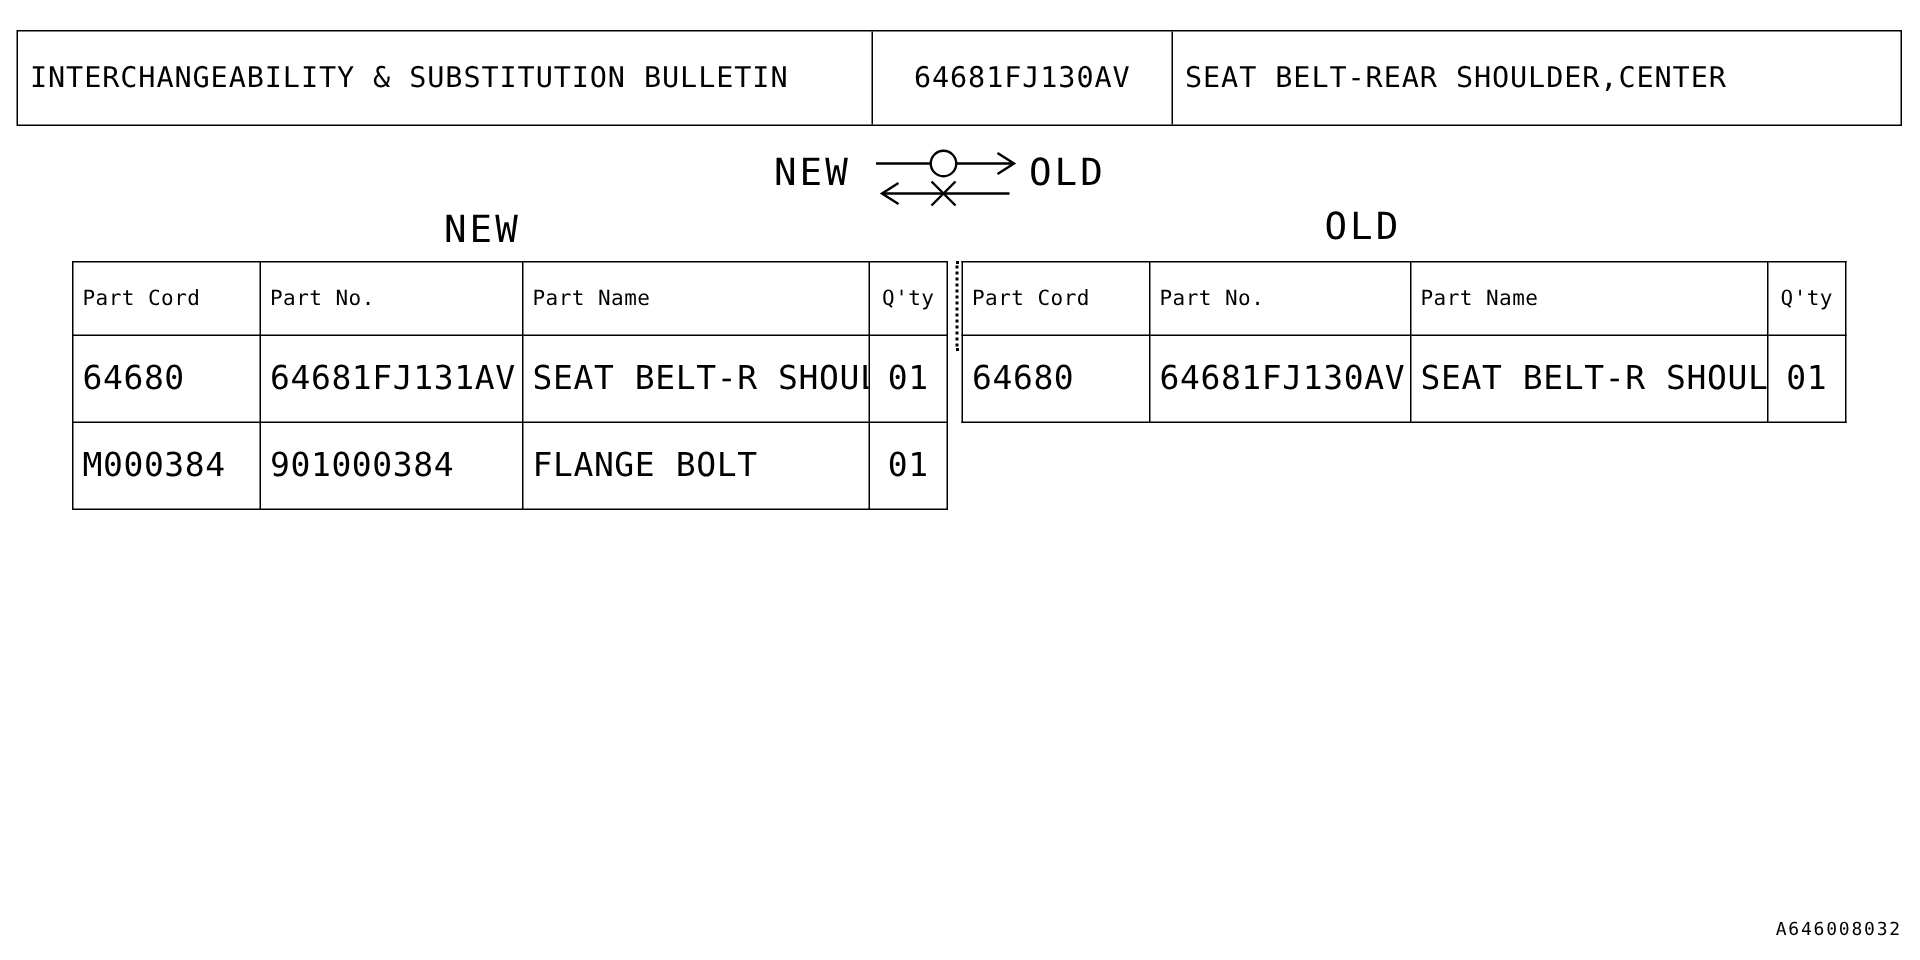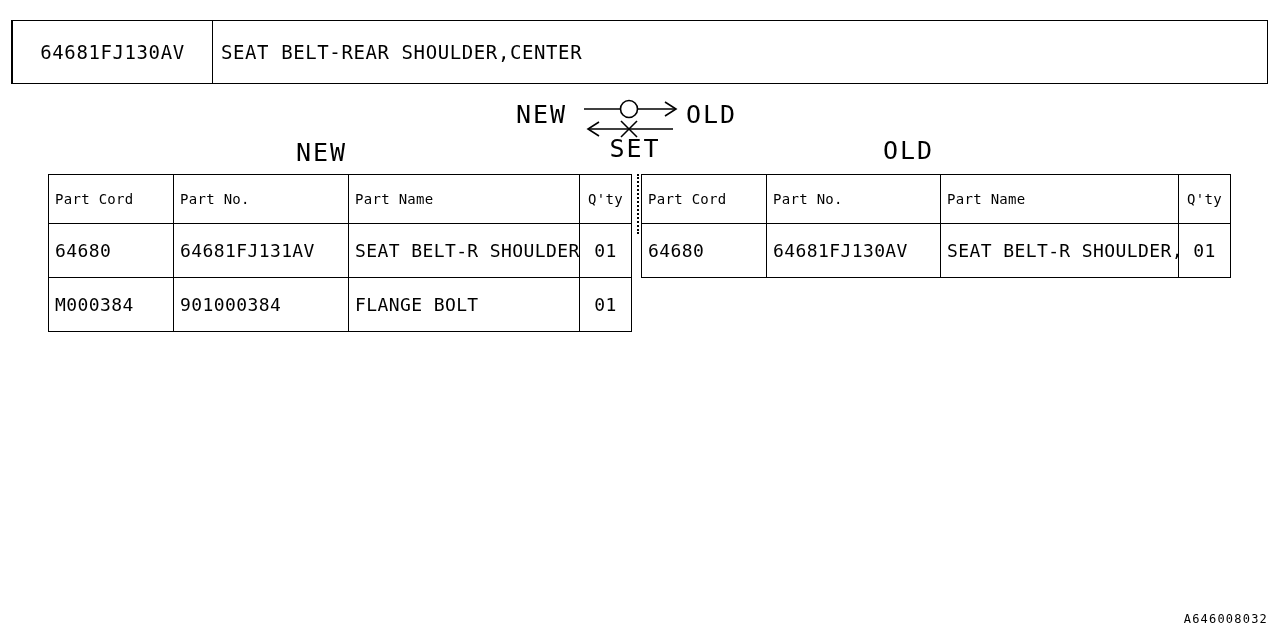--- a/index.html
+++ b/index.html
@@ -106,21 +106,21 @@
     white-space: nowrap;
     overflow: hidden;
   }
   .parts-table thead th {
     height: 26px;
     font-size: 14px;
     letter-spacing: 0.3px;
   }
   .parts-table tbody td {
     height: 29px;
-    font-size: 18px;
+    font-size: 22px;
   }
   .parts-table td.qty, .parts-table th.qty {
     text-align: center;
     padding: 16px 2px;
   }
 
   
   #new-table { left: 48px; top: 174px; width: 583px; }
   #new-table col.c-cord { width: 125px; }
   #new-table col.c-no   { width: 175px; }
@@ -152,20 +152,21 @@
     font-size: 12px;
     letter-spacing: 1.2px;
   }
 </style>
 </head>
 <body>
 
 <div class="page">
 
   <div class="header-bar">
+    <div class="header-cell title">INTERCHANGEABILITY &amp; SUBSTITUTION BULLETIN</div>
     <div class="header-cell partno">64681FJ130AV</div>
     <div class="header-cell partname">SEAT BELT-REAR SHOULDER,CENTER</div>
   </div>
 
   <div class="exchange">
     <span class="ex-label ex-new">NEW</span>
 
     <svg class="ex-svg" width="100" height="40" viewBox="0 0 100 40">
 
       <g>
@@ -176,21 +177,20 @@
 
       <g>
         <line x1="6" y1="31" x2="90" y2="31" stroke="#000" stroke-width="1.6"></line>
         <polyline points="16,24 5,31 16,38" fill="none" stroke="#000" stroke-width="1.6"></polyline>
         <line x1="38" y1="23" x2="54" y2="39" stroke="#000" stroke-width="1.6"></line>
         <line x1="54" y1="23" x2="38" y2="39" stroke="#000" stroke-width="1.6"></line>
       </g>
     </svg>
 
     <span class="ex-label ex-old">OLD</span>
-    <span class="ex-set">SET</span>
   </div>
 
   <div class="table-caption caption-new">NEW</div>
   <div class="table-caption caption-old">OLD</div>
 
   <table class="parts-table" id="new-table">
     <colgroup>
       <col class="c-cord">
         <col class="c-no">
         <col class="c-name">

